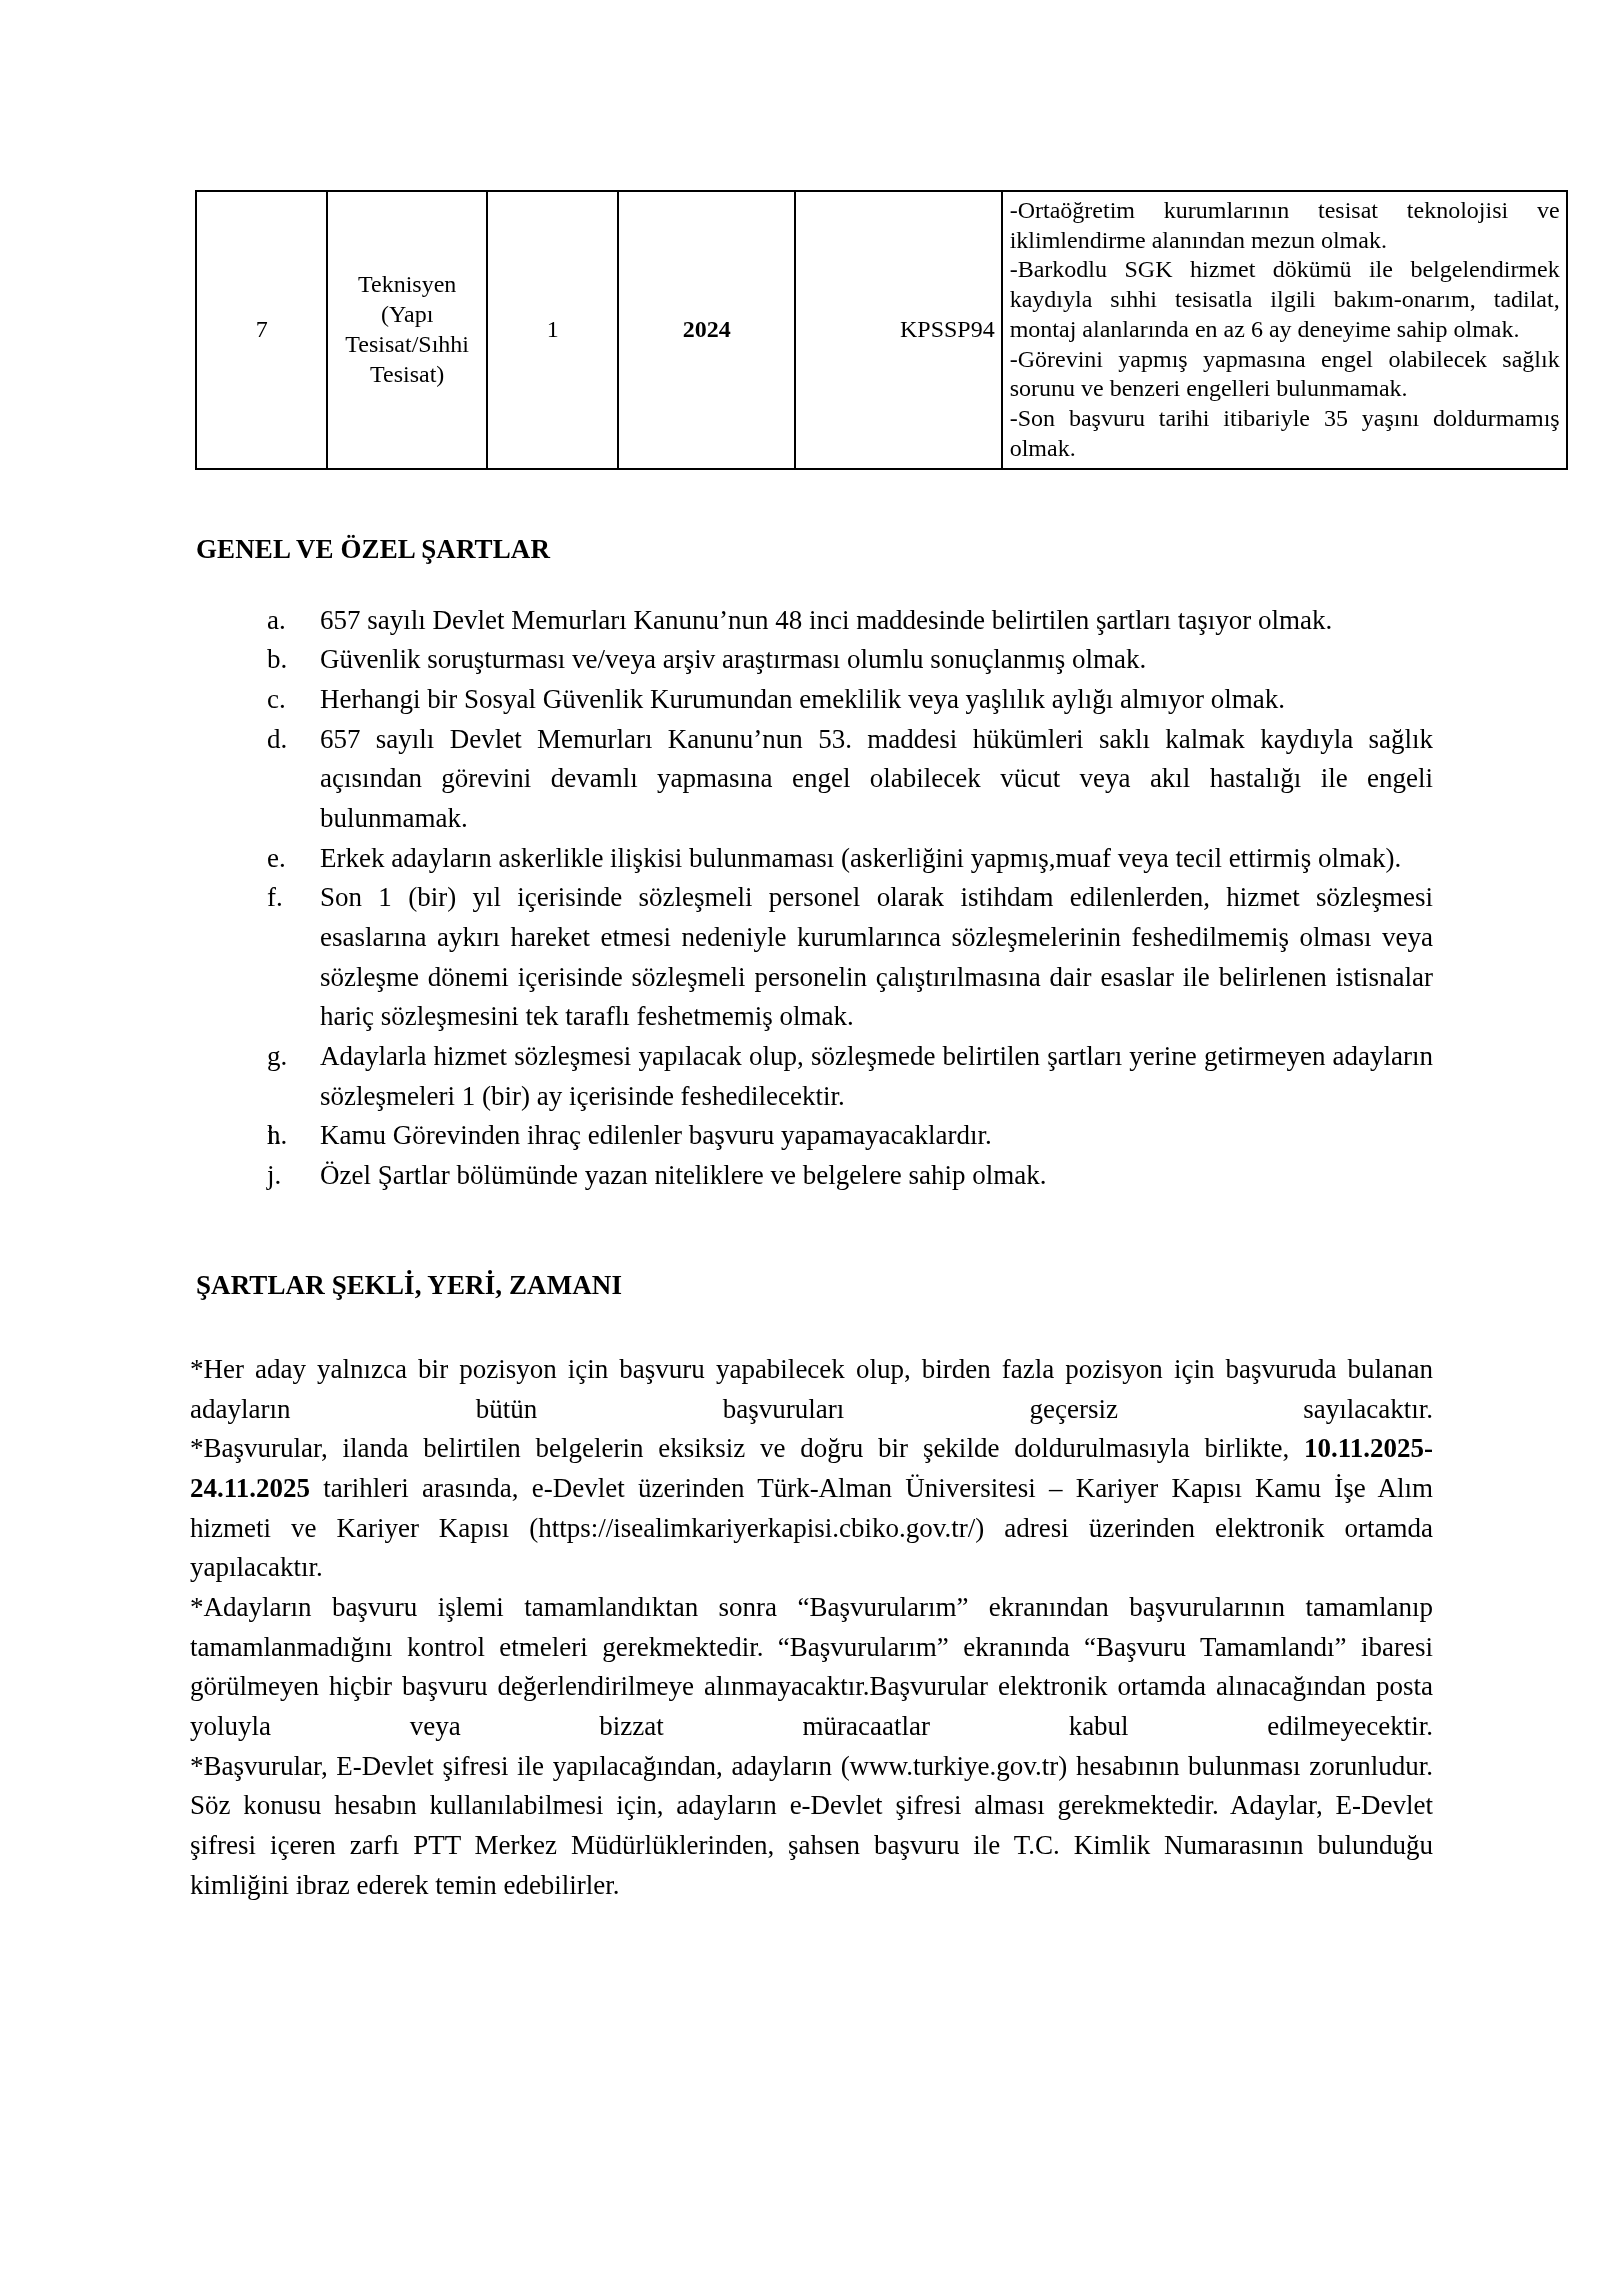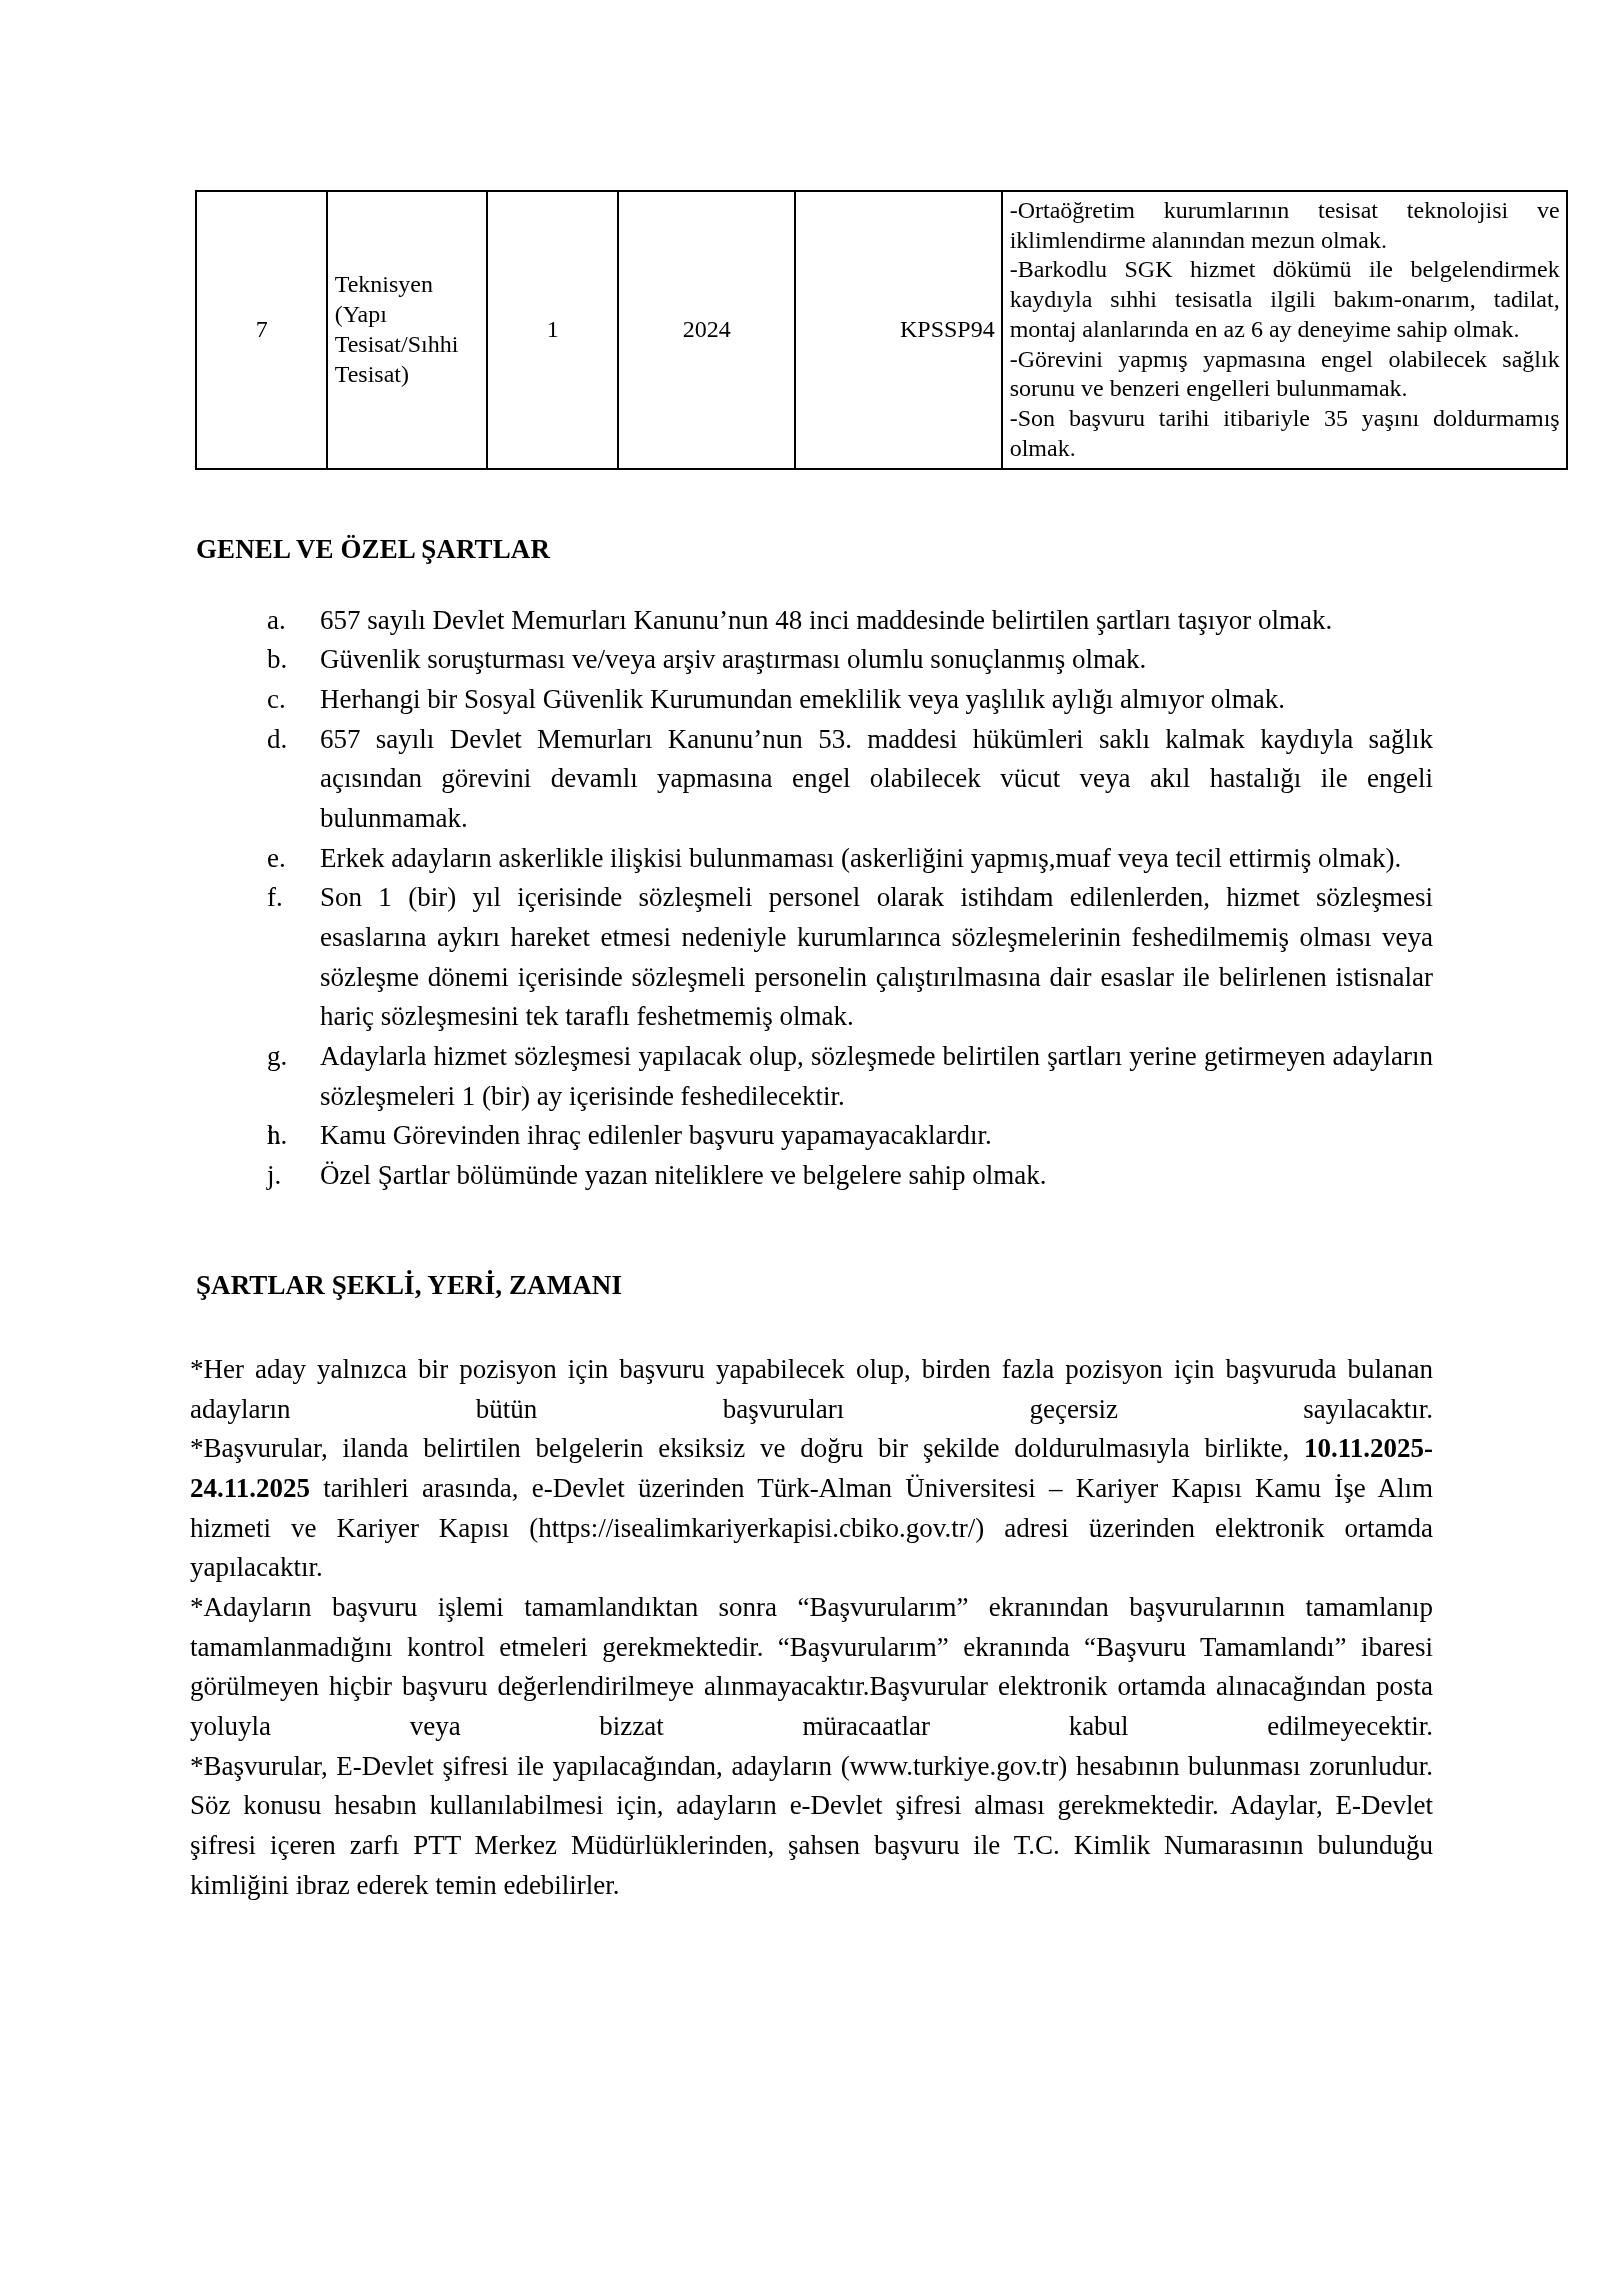--- a/index.html
+++ b/index.html
@@ -30,23 +30,23 @@
     margin: 0 0 0 5.2px;
   }
   table.job-table td {
     border: 2px solid #000000;
     vertical-align: middle;
     font-size: 24px;
     line-height: 1.24;
     padding: 3.9px 6.5px;
   }
   td.c-no      { width: 116px;  text-align: center; }
-  td.c-title   { width: 145px;  }
+  td.c-title   { width: 145px;  text-align: center; }
   td.c-count   { width: 116px;  text-align: center; }
-  td.c-year    { width: 162px;  text-align: center; }
+  td.c-year    { width: 162px;  text-align: center; font-weight: bold; }
   td.c-kpss    { width: 192px;  text-align: right; }
   td.c-reqs    { width: 550px;  text-align: justify; text-align-last: left;
                  vertical-align: top; padding: 7.9px 13px 9.2px 11.8px; }
   td.c-reqs p  { margin: 0; text-align: justify; text-indent: 0; }
   td.c-title .tl { display: block; }
 
   
   h2.section-heading {
     font-size: 27px;
     font-weight: bold;

